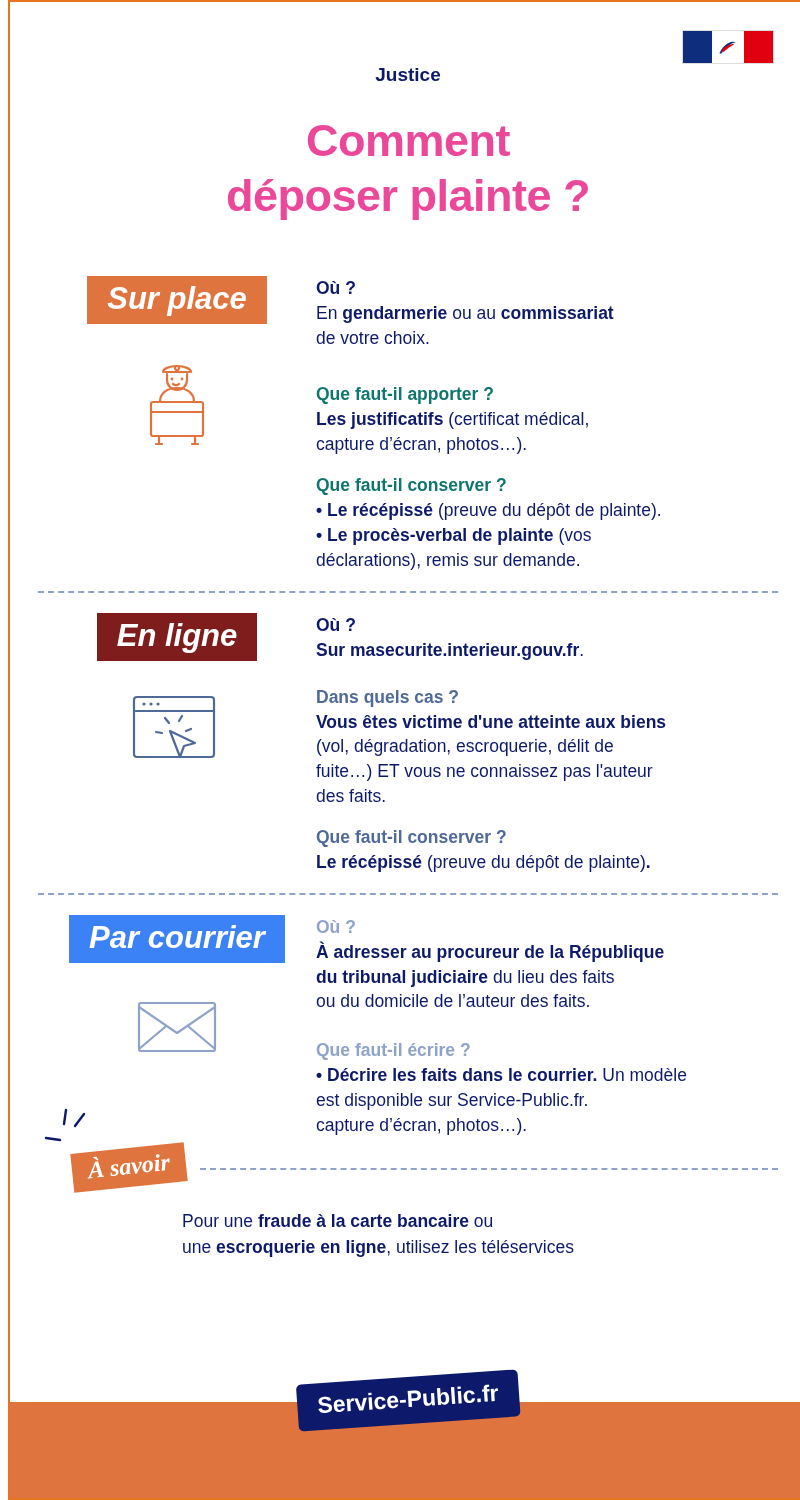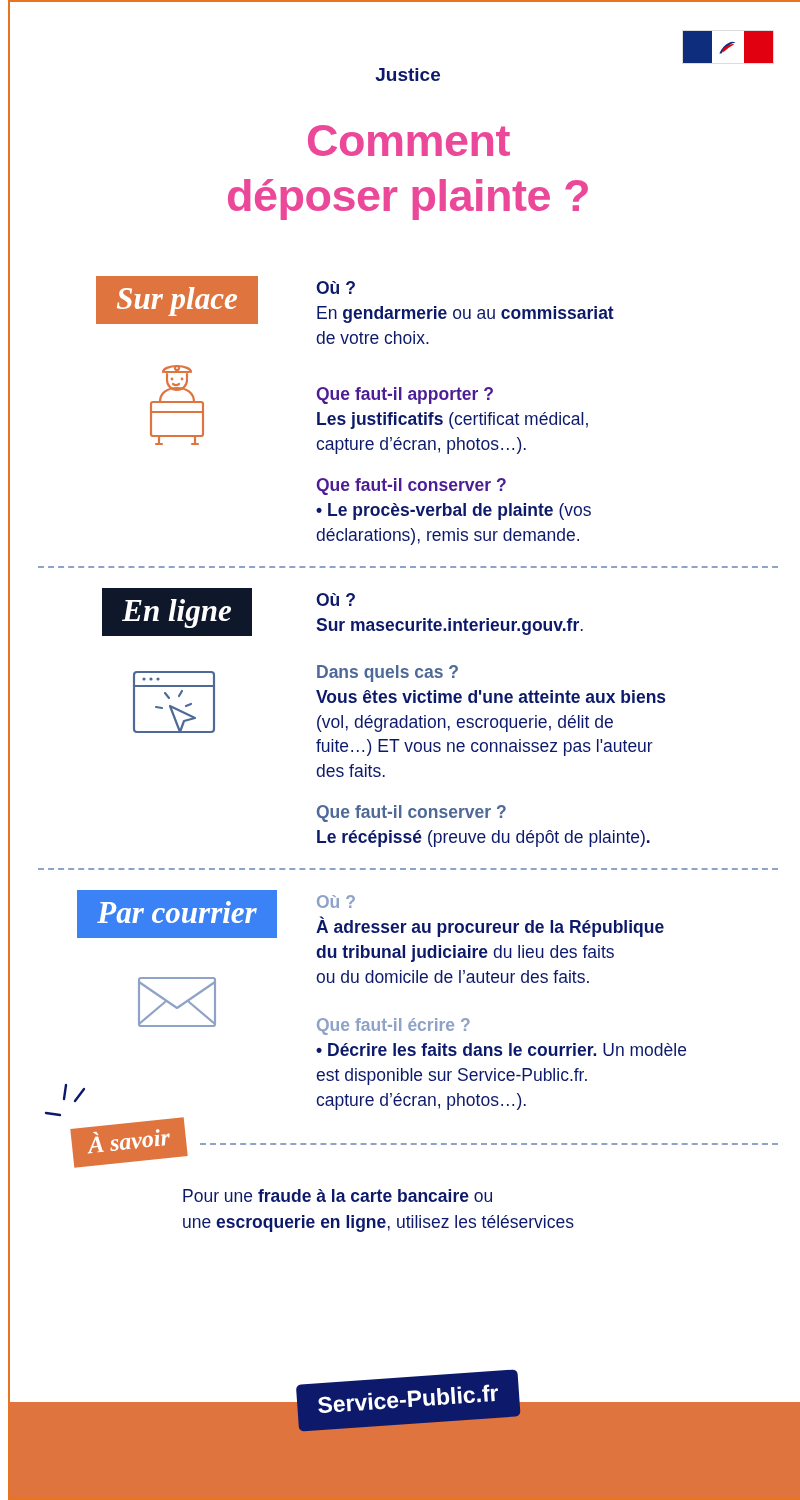--- a/index.html
+++ b/index.html
@@ -57,42 +57,42 @@
     padding-top: 4px;
   }
   .right-col {
     flex: 1;
     padding-top: 6px;
     padding-right: 10px;
   }
   .badge {
     display: inline-block;
     color: #ffffff;
-    font-family: Liberation Serif, serif;
+    font-family: Liberation Sans, sans-serif;
     font-style: italic;
     font-weight: bold;
     font-size: 31px;
     padding: 7px 20px 9px 20px;
     line-height: 1.05;
   }
   .badge-wrap { text-align: center; }
   .badge.orange { background: #e0743f; }
-  .badge.blue-dark { background: #0f172a; }
+  .badge.blue-dark { background: #7f1d1d; }
   .badge.blue-light { background: #3b82f6; }
   .icon-wrap {
     margin-top: 26px;
     display: flex;
     justify-content: center;
   }
   .q {
     font-weight: bold;
     font-size: 17.5px;
     margin-bottom: 2px;
   }
-  .q.orange { color: #4c1d95; }
+  .q.orange { color: #0f766e; }
   .q.blue { color: #0d1a6b; }
   .q.lightblue { color: #8fa3c8; }
   .q.midblue { color: #4f6a99; }
   .body-txt {
     color: #0d1a6b;
     font-size: 17.5px;
     line-height: 1.42;
   }
   .body-txt b { font-weight: bold; }
   .blk { margin-bottom: 18px; }
@@ -220,20 +220,21 @@
           <div class="q orange">Que faut-il apporter ?</div>
           <div class="body-txt">
             <div><b>Les justificatifs</b> (certificat médical,</div>
             <div>capture d’écran, photos…).</div>
           </div>
         </div>
 
         <div class="blk">
           <div class="q orange">Que faut-il conserver ?</div>
           <div class="body-txt">
+            <div><b>• Le récépissé</b> (preuve du dépôt de plainte).</div>
             <div><b>• Le procès-verbal de plainte</b> (vos</div>
             <div>déclarations), remis sur demande.</div>
           </div>
         </div>
 
       </div>
     </div>
 
     <div class="divider"></div>
 

